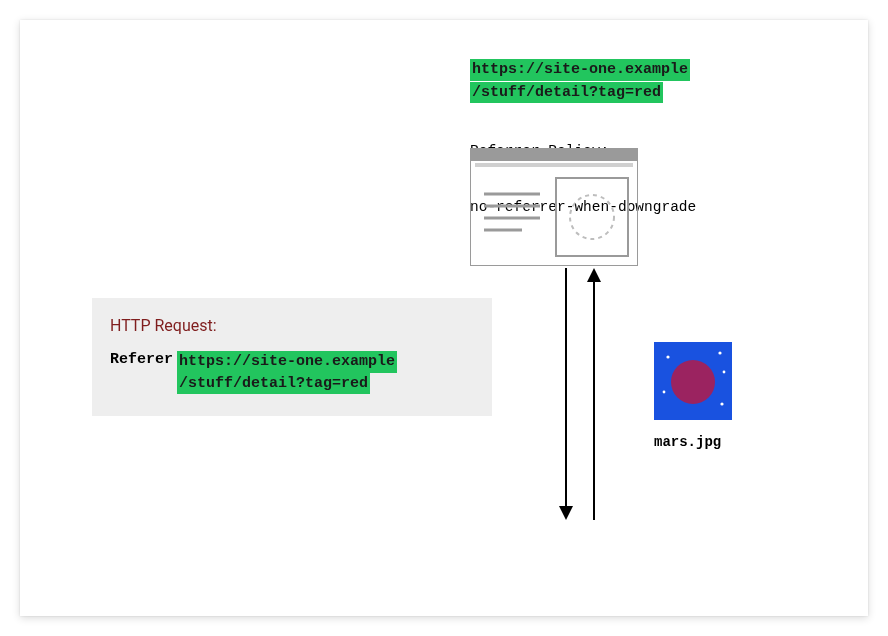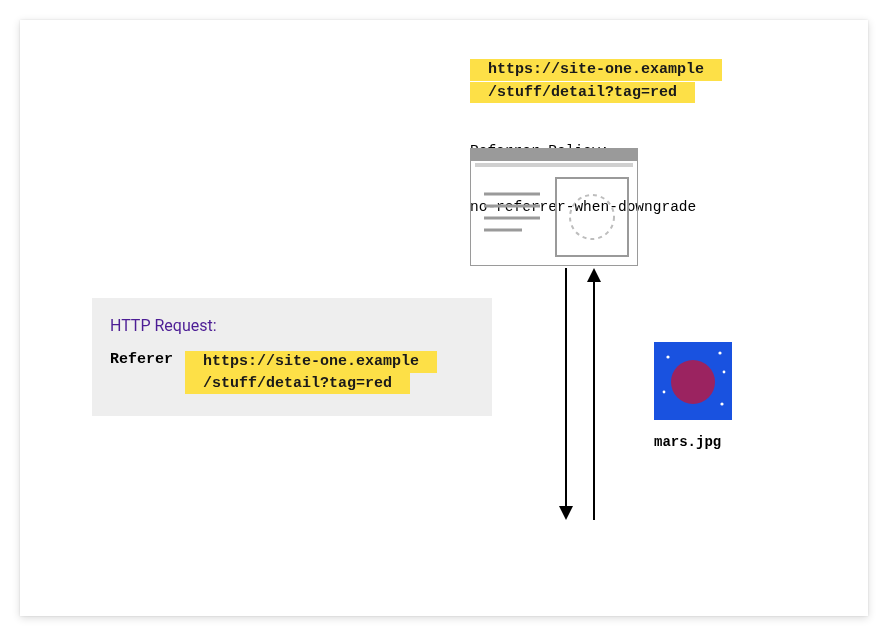--- a/index.html
+++ b/index.html
@@ -12,65 +12,65 @@
     height: 636px;
   }
   .canvas {
     position: relative;
     width: 848px;
     height: 596px;
     background: #fff;
     box-shadow: 0 2px 8px rgba(0,0,0,0.15), 0 0 2px rgba(0,0,0,0.1);
   }
   .url-highlight {
-    background: #fde047;
+    background: #22c55e;
     color: #1a1a1a;
     font-family: "Courier New", monospace;
     font-weight: bold;
     font-size: 15px;
     line-height: 1.3;
-    padding: 1px 18px;
+    padding: 1px 2px;
     display: inline-block;
     white-space: pre;
   }
   .mono {
     font-family: "Courier New", monospace;
     font-size: 14.5px;
     line-height: 1.3;
     white-space: pre;
   }
   .top-url { position: absolute; top: 38px; left: 450px; }
   .policy { position: absolute; top: 84px; left: 450px; }
   .browser-frame { position: absolute; top: 128px; left: 450px; }
   .http-box {
     position: absolute;
     top: 278px; left: 72px;
     width: 400px;
     background: #eeeeee;
     padding: 18px 18px 22px 18px;
   }
   .http-title {
-    color: #4c1d95;
+    color: #7f1d1d;
     font-family: -apple-system, BlinkMacSystemFont, "Segoe UI", Roboto, sans-serif;
     font-size: 16px;
     margin-bottom: 16px;
   }
   .http-get {
     font-family: "Courier New", monospace;
     font-size: 15px;
     font-weight: bold;
   }
   .http-referer {
     font-family: "Courier New", monospace;
     font-size: 15px;
     font-weight: bold;
     margin-top: 12px;
     display: flex;
     align-items: flex-start;
-    gap: 12px;
+    gap: 4px;
   }
   .mars-tile { position: absolute; top: 322px; left: 634px; }
   .mars-label {
     text-align: left;
     font-family: "Courier New", monospace;
     font-weight: bold;
     font-size: 14px;
     margin-top: 10px;
   }
   .bottom-url {

